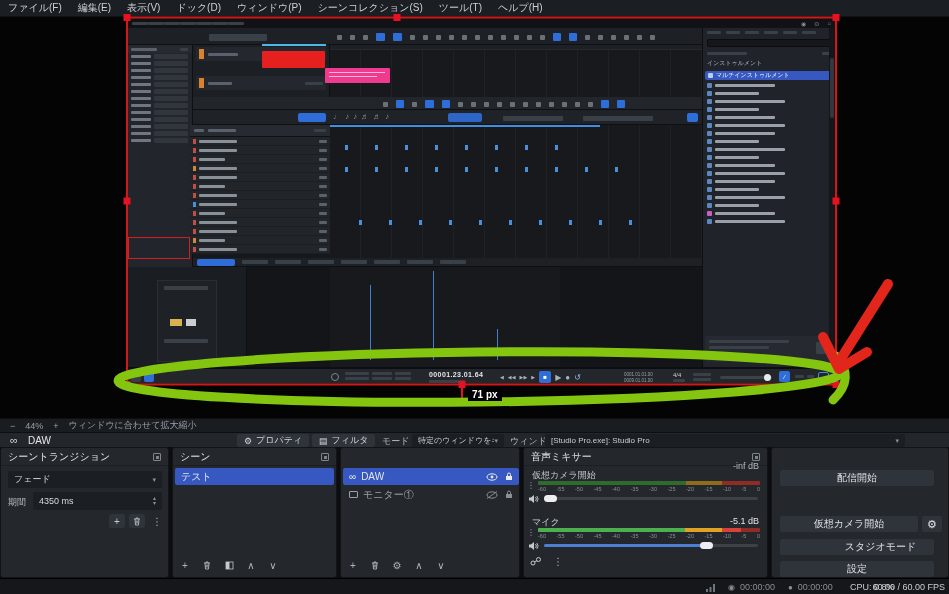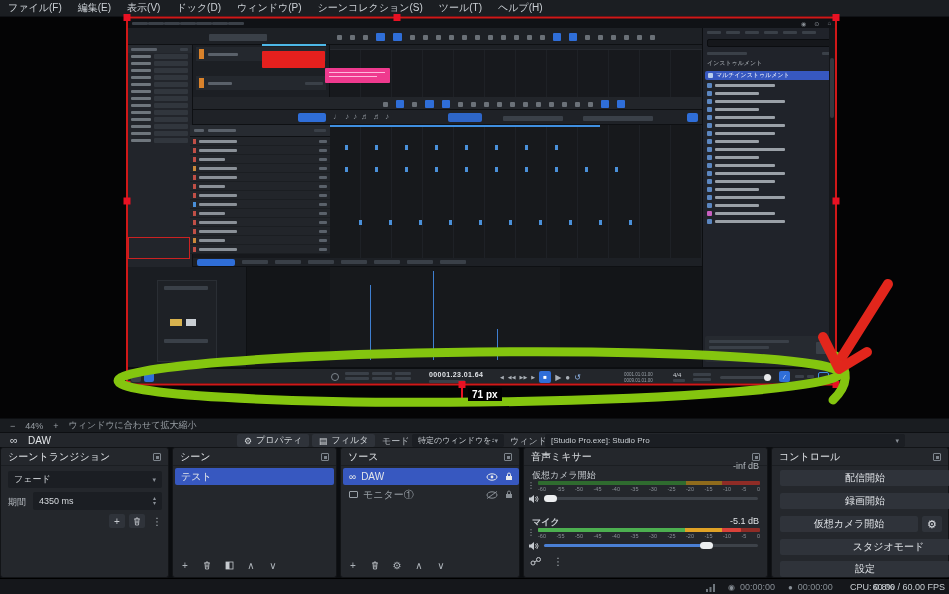--- a/index.html
+++ b/index.html
@@ -61,21 +61,21 @@
   .iconbtn{width:16px;height:14px;background:#2f333a;border-radius:2px;display:flex;align-items:center;justify-content:center;color:#c6cacf;font-size:10px;}
   .flatic{display:flex;align-items:center;justify-content:center;color:#aeb4ba;font-size:10px;width:16px;height:14px;}
   .item{position:absolute;display:flex;align-items:center;gap:5px;padding:0 6px;font-size:10px;color:#e3e6e9;border-radius:2px;}
   .sel{background:#3758c0;}
   .meterbar{position:absolute;height:4px;border-radius:1px;background:linear-gradient(to right,#2f6b2f 0 66.5%,#8f6b1c 66.5% 83%,#8f2c26 83% 100%);}
   .meterlit{position:absolute;height:4px;border-radius:1px;background:linear-gradient(to right,#4caf50 0 72.5%,#e0a226 72.5% 90.5%,#d9423a 90.5% 100%);}
   .ticksrow{position:absolute;display:flex;justify-content:space-between;font-size:5.5px;color:#8a9097;}
   .sltrack{position:absolute;height:3px;background:#3d4249;border-radius:2px;}
   .slfill{position:absolute;height:3px;background:#4a7fd4;border-radius:2px;}
   .slknob{position:absolute;width:13px;height:7px;background:#eceef0;border-radius:4px;}
-  .cbtn{position:absolute;left:8px;width:170px;height:16px;background:#2f333a;border-radius:2px;display:flex;align-items:center;justify-content:center;font-size:10px;color:#dfe2e6;}
+  .cbtn{position:absolute;left:8px;width:154px;height:16px;background:#2f333a;border-radius:2px;display:flex;align-items:center;justify-content:center;font-size:10px;color:#dfe2e6;}
   
   .statusbar{position:absolute;left:0;top:578px;width:949px;height:16px;background:#15171b;border-top:1px solid #000;font-size:9px;color:#878e95;}
   .sb{position:absolute;top:0;height:16px;display:flex;align-items:center;gap:4px;}
   svg.mi{display:block;}
 </style>
 </head>
 <body>
 
 <div class="app">
 
@@ -674,24 +674,20 @@
               <rect x="1" y="1" width="7" height="7" fill="none" stroke="#c6cacf" stroke-width=".8"></rect>
               <rect x="1" y="1" width="3.5" height="7" fill="#c6cacf"></rect>
             </svg>
           </span>
         <span class="flatic">∧</span>
         <span class="flatic">∨</span>
       </div>
     </div>
 
     <div class="panel" style="left:340px;width:180px;">
-      <div class="phead">
-          <span>ソース</span>
-          <span class="pin"></span>
-        </div>
       <div class="item sel" style="left:2px;top:20px;width:176px;height:17px;">
         <span>∞</span>
         <span>DAW</span>
         <span style="margin-left:auto;display:flex;gap:7px;align-items:center;">
           <svg class="mi" width="12" height="8" viewBox="0 0 12 8">
               <ellipse cx="6" cy="4" rx="5" ry="3.2" fill="none" stroke="#e8eaec" stroke-width="1"></ellipse>
               <circle cx="6" cy="4" r="1.4" fill="#e8eaec"></circle>
             </svg>
           <svg class="mi" width="8" height="9" viewBox="0 0 8 9">
               <rect x="1" y="4" width="6" height="4" fill="#e8eaec"></rect>
@@ -754,21 +750,21 @@
         </div>
       <span class="abs" style="left:4px;top:46px;">
           <svg class="mi" width="11" height="10" viewBox="0 0 11 10">
             <path d="M1 3.5h2l3-2.5v8l-3-2.5H1z" fill="#c6cacf"></path>
             <path d="M7.5 3a3 3 0 010 4M8.8 2a4.5 4.5 0 010 6" stroke="#c6cacf" stroke-width=".9" fill="none"></path>
           </svg>
         </span>
       <div class="sltrack" style="left:20px;top:49px;width:214px;"></div>
       <span class="slknob" style="left:20px;top:47px;"></span>
 
-      <span class="abs" style="left:8px;top:68px;font-size:9px;color:#c9ced3;font-weight:bold;">マイク</span>
+      <span class="abs" style="left:8px;top:68px;font-size:9px;color:#c9ced3;">マイク</span>
       <span class="abs" style="right:8px;top:68px;font-size:9px;color:#e0e3e6;">-5.1 dB</span>
       <span class="abs flatic" style="left:2px;top:77px;width:10px;font-size:8px;">⋮</span>
       <div class="meterbar" style="left:14px;top:80px;width:222px;"></div>
       <div class="meterlit" style="left:14px;top:80px;width:203px;"></div>
       <div class="ticksrow" style="left:14px;top:85px;width:222px;">
           <span>-60</span>
           <span>-55</span>
           <span>-50</span>
           <span>-45</span>
           <span>-40</span>
@@ -795,26 +791,21 @@
           <svg class="mi" width="12" height="11" viewBox="0 0 12 11">
             <circle cx="3" cy="7" r="2" fill="none" stroke="#c6cacf" stroke-width="1"></circle>
             <circle cx="8.5" cy="3.5" r="2" fill="none" stroke="#c6cacf" stroke-width="1"></circle>
             <line x1="4.5" y1="5.7" x2="7" y2="4.8" stroke="#c6cacf" stroke-width="1"></line>
           </svg>
         </span>
       <span class="abs flatic" style="left:26px;top:106px;">⋮</span>
     </div>
 
     <div class="panel" style="left:771px;width:178px;">
-      <div class="phead">
-          <span>コントロール</span>
-          <span class="pin"></span>
-        </div>
       <div class="cbtn" style="top:22px;">配信開始</div>
-      <div class="cbtn" style="top:45px;">録画開始</div>
       <div class="cbtn" style="top:68px;width:138px;">仮想カメラ開始</div>
       <div class="cbtn" style="top:68px;left:150px;width:20px;font-size:11px;">
           <span>⚙</span>
         </div>
       <div class="cbtn" style="top:91px;padding-left:47px;">スタジオモード</div>
       <div class="cbtn" style="top:113px;">設定</div>
     </div>
   </div>
 
   <div class="statusbar">

